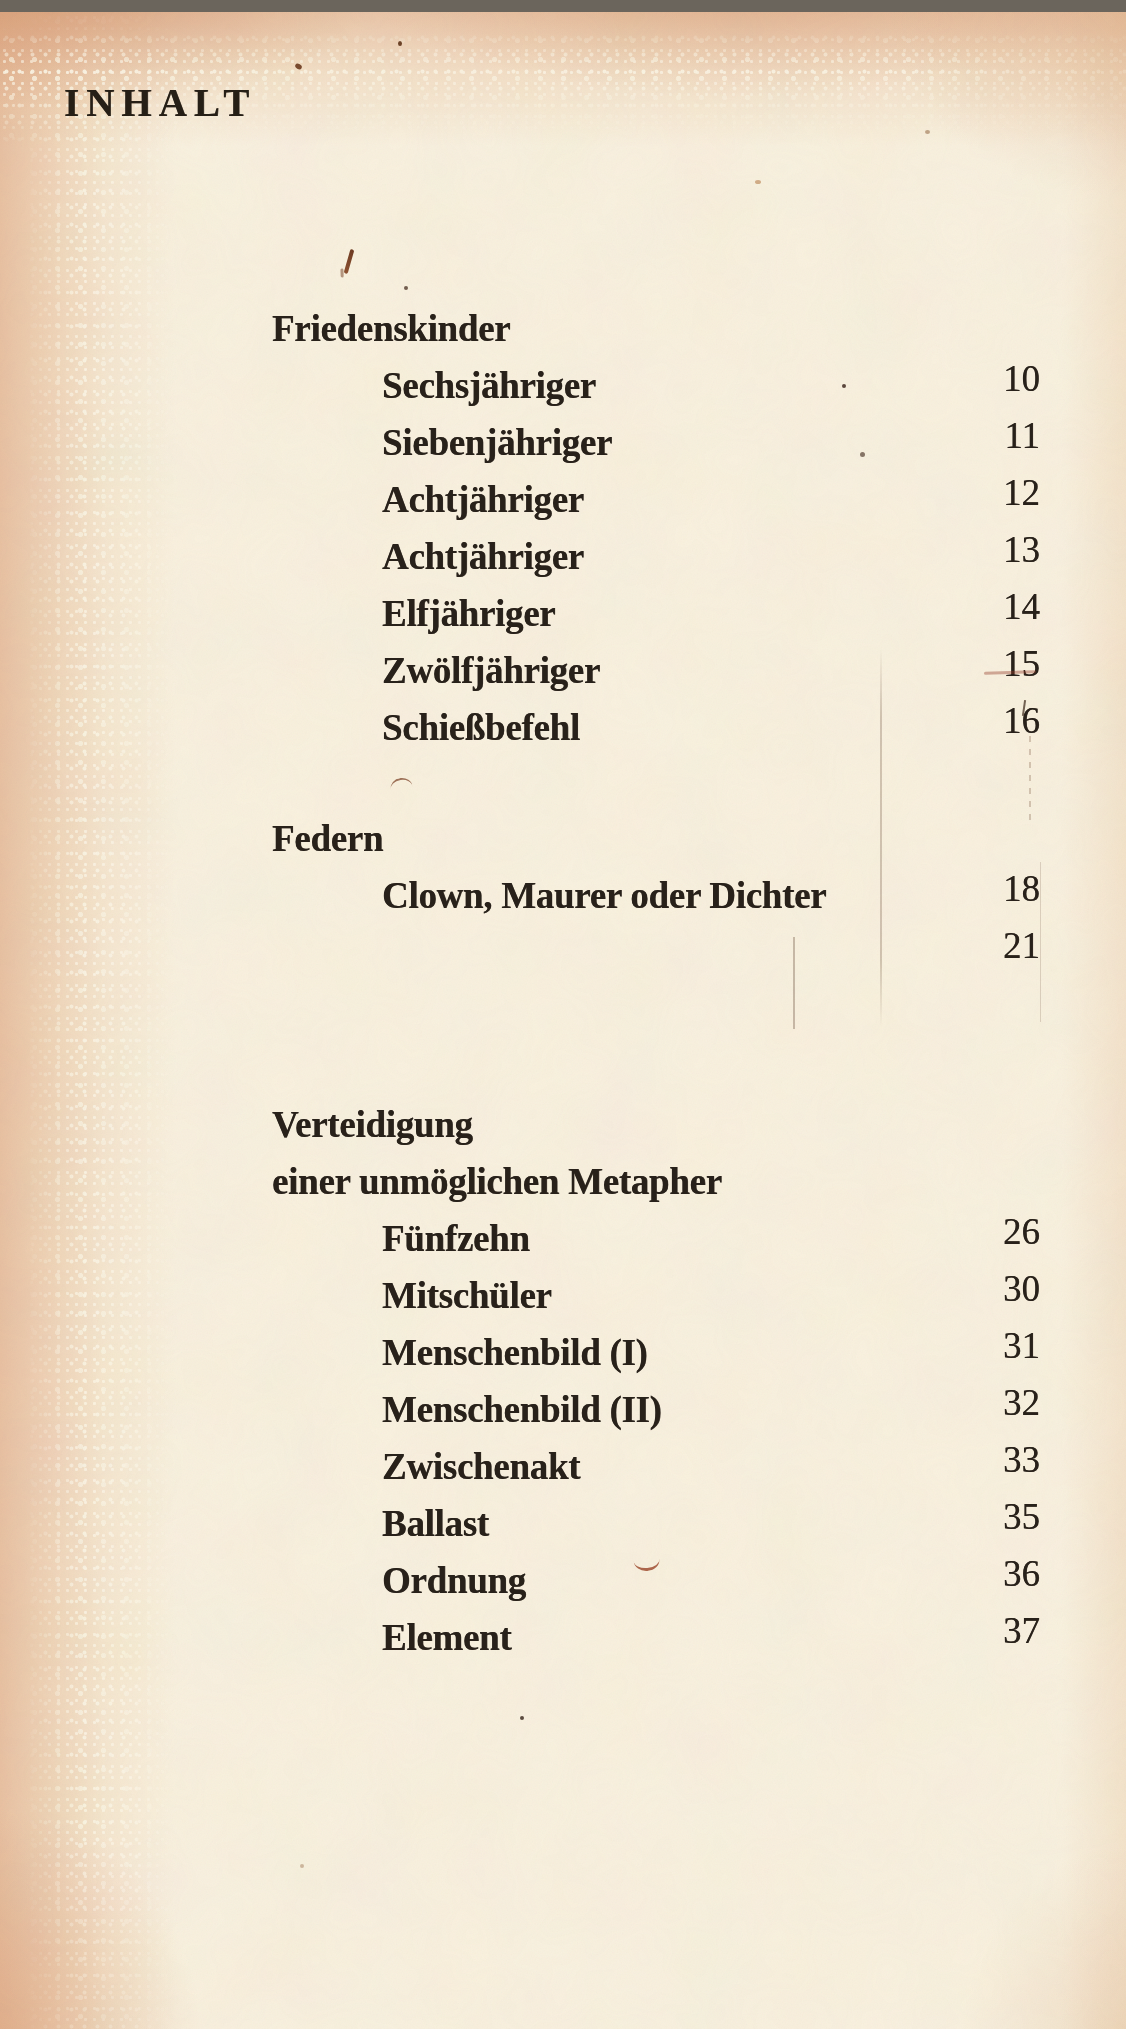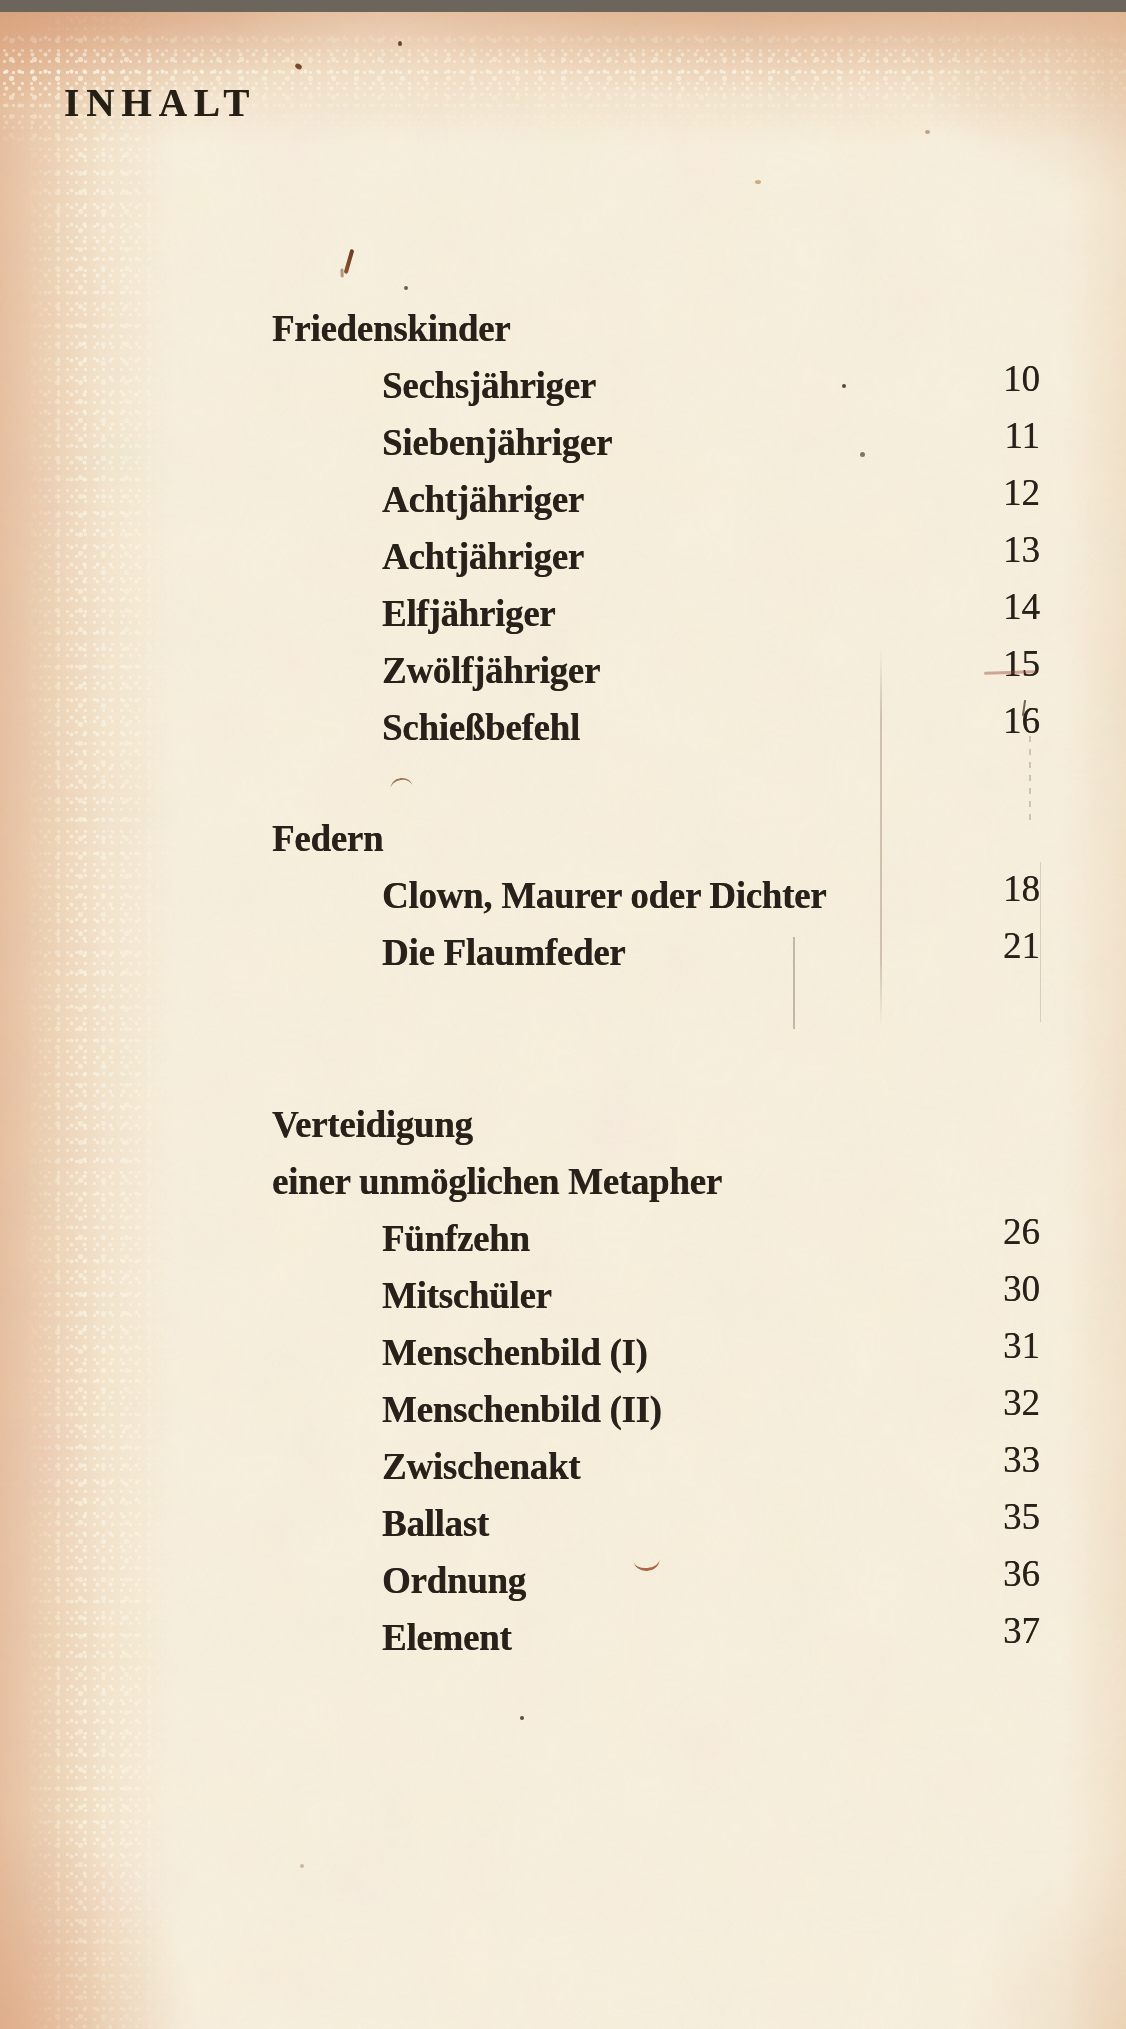--- a/index.html
+++ b/index.html
@@ -154,21 +154,20 @@
 
     <div class="sec-2">
       <div class="row heading">
         <span class="t">Federn</span>
       </div>
       <div class="row">
         <span class="t">Clown, Maurer oder Dichter</span>
         <span class="p">18</span>
       </div>
       <div class="row">
-        <span class="t">Die Flaumfeder</span>
         <span class="p">21</span>
       </div>
     </div>
 
     <div class="sec-3">
       <div class="row heading">
         <span class="t">Verteidigung</span>
       </div>
       <div class="row heading">
         <span class="t">einer unmöglichen Metapher</span>

